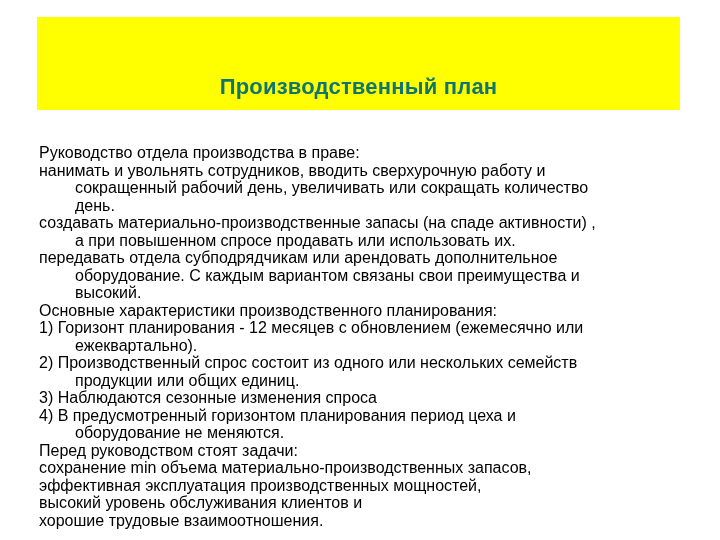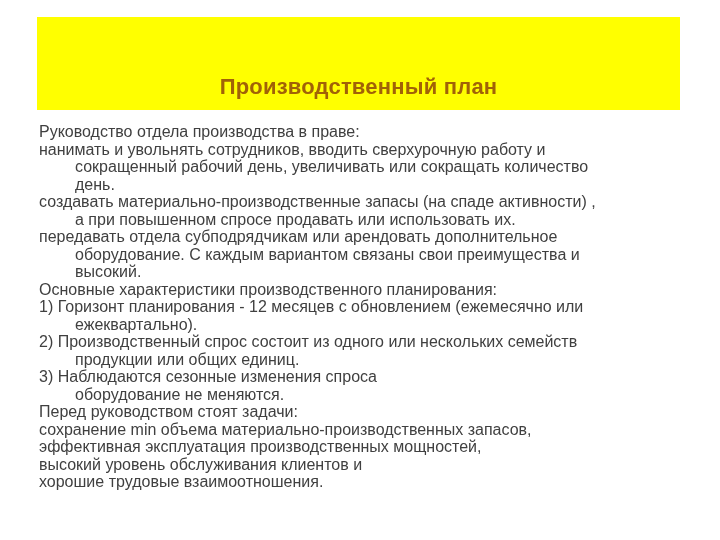--- a/index.html
+++ b/index.html
@@ -49,38 +49,39 @@
   }
   .text-line.indent {
     padding-left: 36px;
   }
 </style>
 </head>
 <body>
 
 <div class="slide" style="background: rgb(255, 255, 255);">
   <div class="title-band" style="background: rgb(255, 255, 0);">
-    <div class="slide-title" style="color: #a16207;">Производственный план</div>
+    <div class="slide-title" style="color: #0f766e;">Производственный план</div>
   </div>
-  <div class="body-text" style="color: #404040;">
+  <div class="body-text" style="color: #000000; margin-top: 21px;">
       <div class="text-line">Руководство отдела производства в праве:</div>
       <div class="text-line">нанимать и увольнять сотрудников, вводить сверхурочную работу и</div>
       <div class="text-line indent">сокращенный рабочий день, увеличивать или сокращать количество</div>
       <div class="text-line indent">день.</div>
       <div class="text-line">создавать материально-производственные запасы (на спаде активности) ,</div>
       <div class="text-line indent">а при повышенном спросе продавать или использовать их.</div>
       <div class="text-line">передавать отдела субподрядчикам или арендовать дополнительное</div>
       <div class="text-line indent">оборудование. С каждым вариантом связаны свои преимущества и</div>
       <div class="text-line indent">высокий.</div>
       <div class="text-line">Основные характеристики производственного планирования:</div>
       <div class="text-line">1) Горизонт планирования - 12 месяцев с обновлением (ежемесячно или</div>
       <div class="text-line indent">ежеквартально).</div>
       <div class="text-line">2) Производственный спрос состоит из одного или нескольких семейств</div>
       <div class="text-line indent">продукции или общих единиц.</div>
       <div class="text-line">3) Наблюдаются сезонные изменения спроса</div>
+      <div class="text-line">4) В предусмотренный горизонтом планирования период цеха и</div>
       <div class="text-line indent">оборудование не меняются.</div>
       <div class="text-line">Перед руководством стоят задачи:</div>
       <div class="text-line">сохранение min объема материально-производственных запасов,</div>
       <div class="text-line">эффективная эксплуатация производственных мощностей,</div>
       <div class="text-line">высокий уровень обслуживания клиентов и</div>
       <div class="text-line">хорошие трудовые взаимоотношения.</div>
     </div>
 </div>
 
 </body></html>

